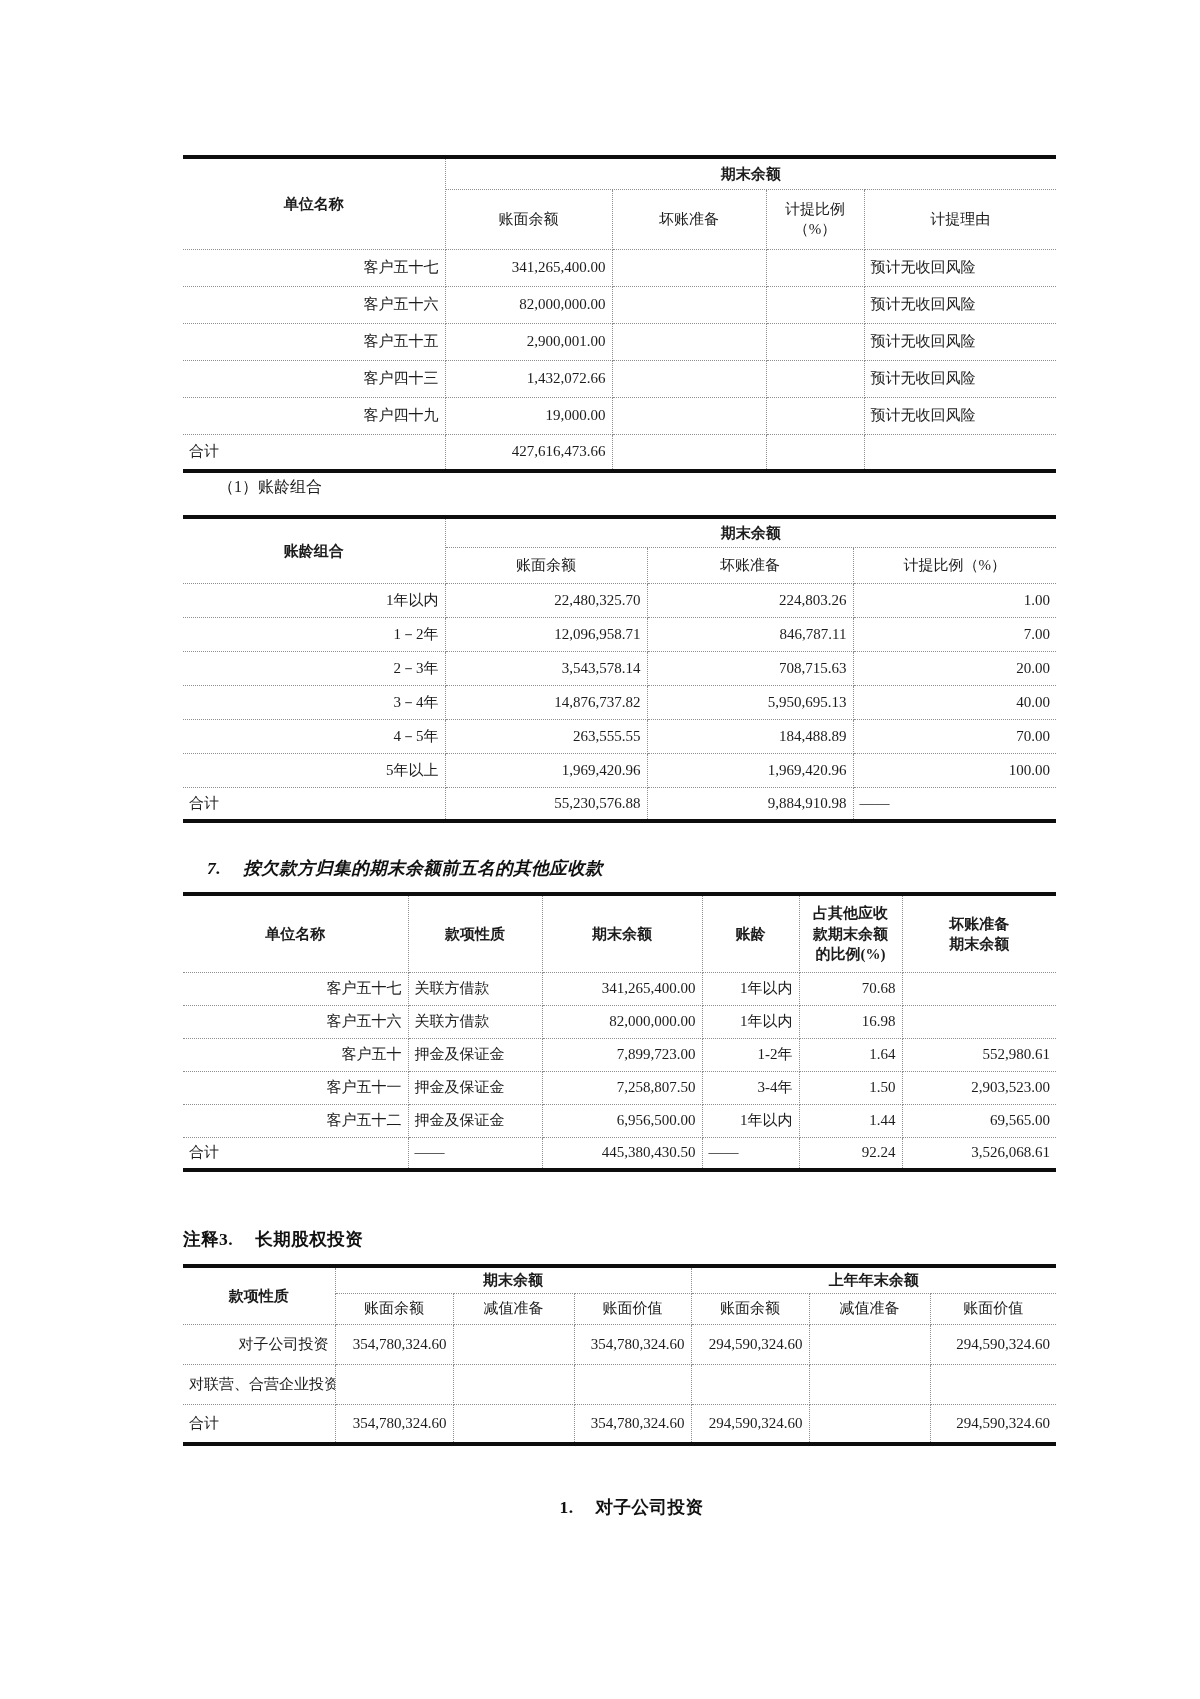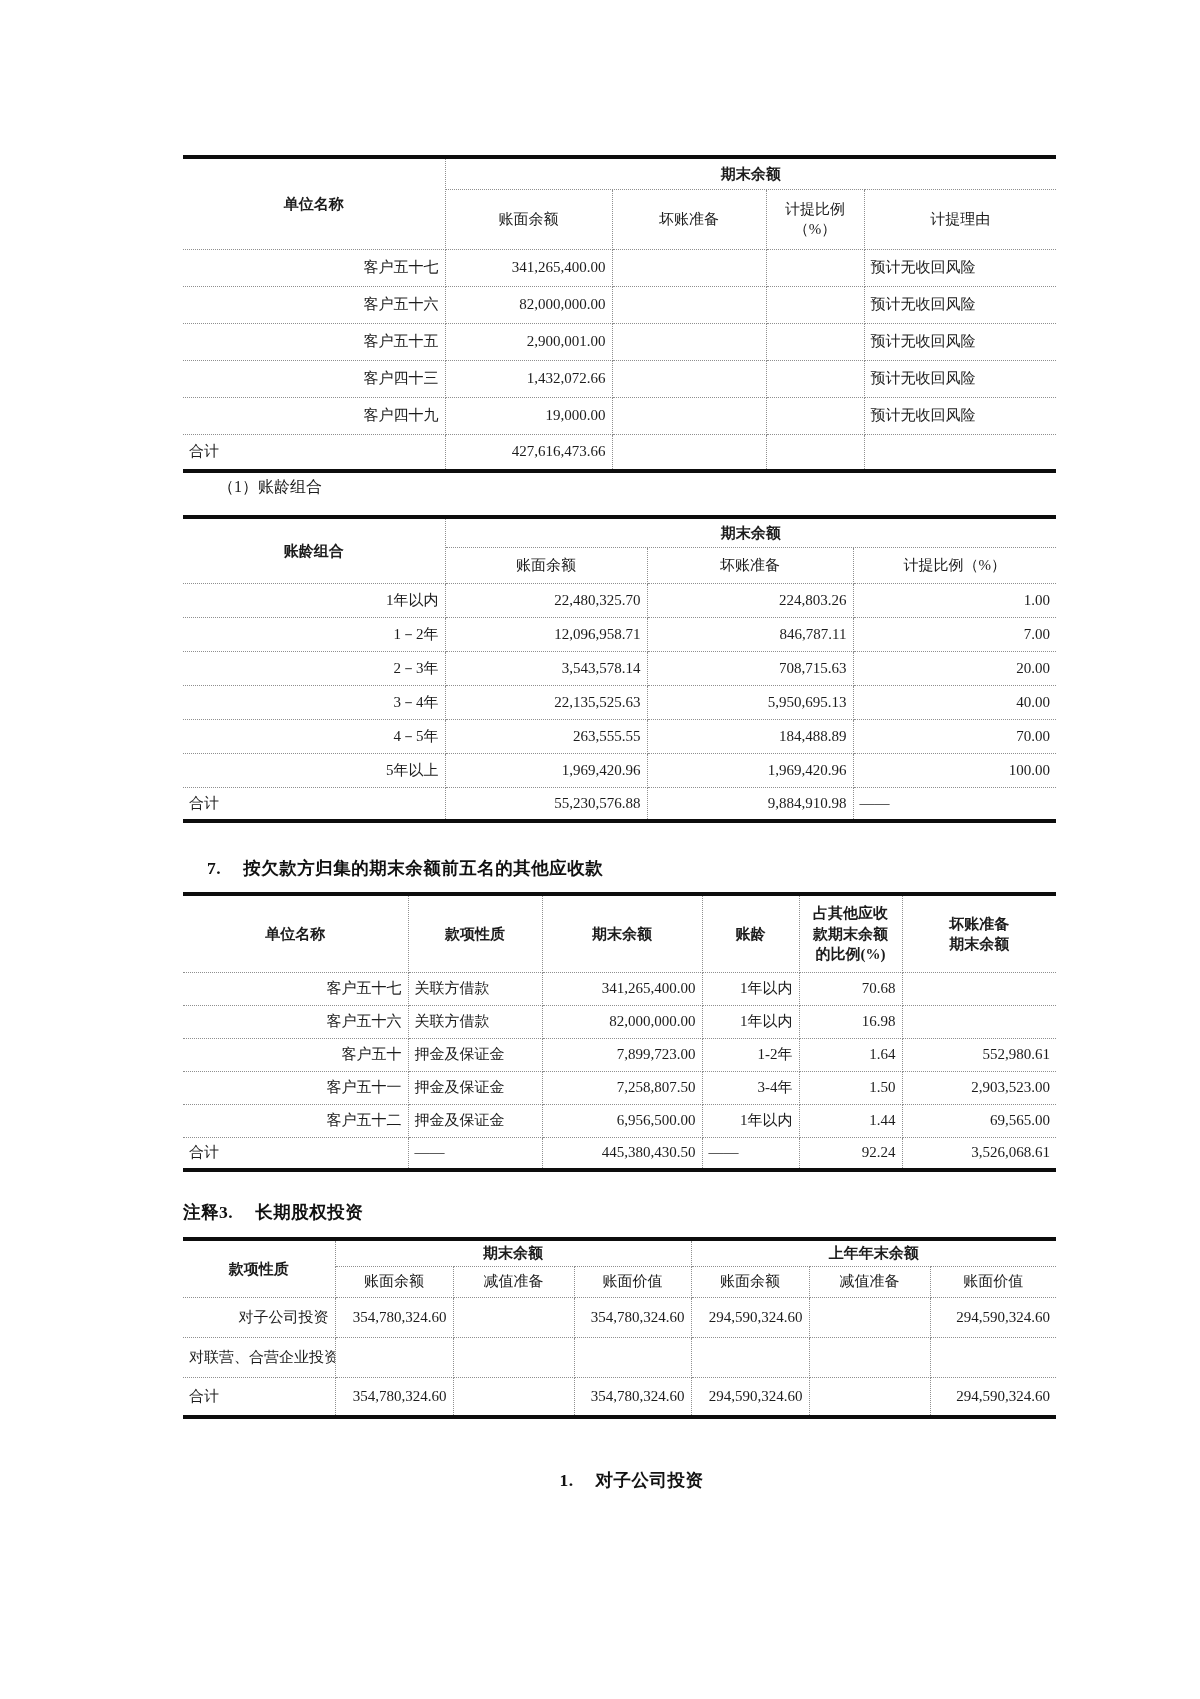--- a/index.html
+++ b/index.html
@@ -43,23 +43,23 @@
   .heading{
     font-weight:bold;font-size:17.5px;color:#111;
     margin:0;padding:0;letter-spacing:0.5px;
   }
   .heading .no{display:inline-block;margin-left:24px;margin-right:22px;}
   .subheading{font-size:16px;margin:0;padding-left:35px;}
   .mt-t1{margin-top:155px;}
   .mt-h6{margin-top:30px;}
   .mt-s1{margin-top:4px;}
   .mt-t2{margin-top:17px;}
-  .mt-h7{margin-top:33px;}
+  .mt-h7{margin-top:33px;font-style:italic;}
   .mt-t3{margin-top:12px;}
-  .mt-n3{margin-top:28px;}
+  .mt-n3{margin-top:55px;}
   .mt-t4{margin-top:13px;}
   .mt-h1{margin-top:49px;text-align:center;}
 </style>
 </head>
 <body>
 
 <div class="page">
 <div class="content">
 
   <table class="fin t1 mt-t1">
@@ -159,21 +159,21 @@
       <td class="num">7.00</td>
     </tr>
     <tr>
       <td class="lbl">2－3年</td>
       <td class="num">3,543,578.14</td>
       <td class="num">708,715.63</td>
       <td class="num">20.00</td>
     </tr>
     <tr>
       <td class="lbl">3－4年</td>
-      <td class="num">22,135,525.63</td>
+      <td class="num">14,876,737.82</td>
       <td class="num">5,950,695.13</td>
       <td class="num">40.00</td>
     </tr>
     <tr>
       <td class="lbl">4－5年</td>
       <td class="num">263,555.55</td>
       <td class="num">184,488.89</td>
       <td class="num">70.00</td>
     </tr>
     <tr>

